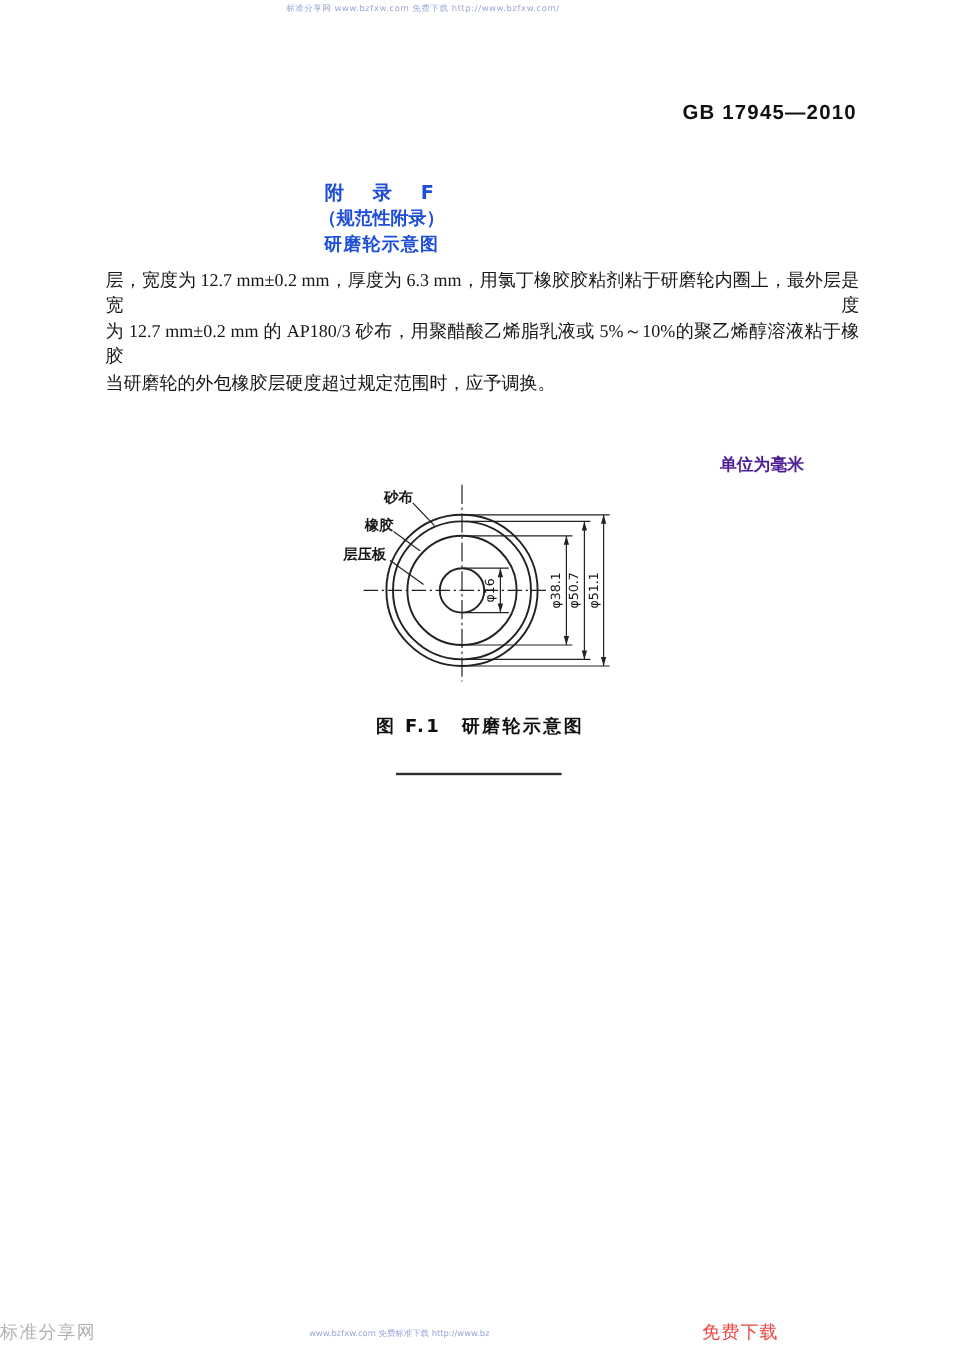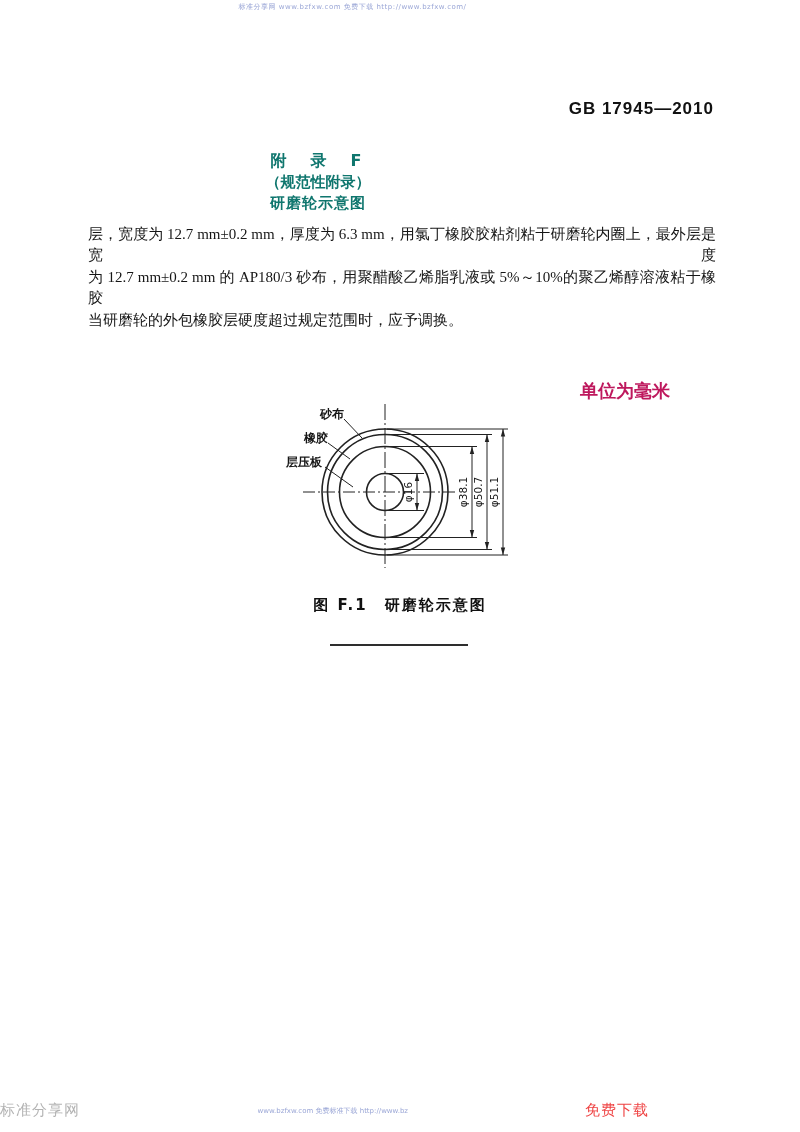--- a/index.html
+++ b/index.html
@@ -12,36 +12,36 @@
   
   .wm-top{
     top:2px;left:0;width:705px;text-align:center;
     font-size:7px;color:#9aa6d6;letter-spacing:0.5px;
     font-family:"DejaVu Sans",sans-serif;
   }
   
   .std-num{
     top:84px;right:86px;font-weight:bold;font-size:17px;
     font-family:"Liberation Sans","DejaVu Sans",sans-serif;
-    letter-spacing:1px;color:#111;margin-top:15px;
+    letter-spacing:1px;color:#111;
   }
   
   .titles{top:150px;left:0;width:636px;text-align:center;line-height:21.5px;
-    font-family:"DejaVu Sans","Liberation Sans",sans-serif;font-weight:bold;color:#0f766e;}
+    font-family:"DejaVu Sans","Liberation Sans",sans-serif;font-weight:bold;color:#1d4ed8;}
   .titles .t1{font-size:16px;letter-spacing:4px;}
   .titles .t2{font-size:15px;}
   .titles .t3{font-size:15px;letter-spacing:1px;}
   
   .para{top:224px;left:88px;width:628px;font-size:15px;line-height:21.4px;color:#161616;}
   .para .ln{text-align:justify;text-align-last:justify;white-space:normal;}
   .para .ln.first{text-indent:2em;}
   .para .ln.last{text-align-last:left;}
   
-  .unit-note{top:379px;right:130px;font-size:18px;font-weight:bold;
-    font-family:"DejaVu Sans","Liberation Sans",sans-serif;color:#be185d;}
+  .unit-note{top:379px;right:130px;font-size:14px;font-weight:bold;
+    font-family:"DejaVu Sans","Liberation Sans",sans-serif;color:#4c1d95;}
   
   .fig-svg{top:398px;left:278px;}
   .fig-caption{top:596px;left:0;width:800px;text-align:center;font-weight:bold;
     font-size:15px;letter-spacing:2px;color:#111;
     font-family:"DejaVu Sans","Liberation Sans",sans-serif;}
   .end-rule{top:644px;left:330px;width:138px;height:2px;background:#2e2e2e;}
   
   .footer{top:1101px;left:0;width:649px;display:flex;justify-content:space-between;
     align-items:center;gap:4px;font-family:"DejaVu Sans",sans-serif;}
   .footer .site{color:#b3b3b3;font-size:15px;letter-spacing:1px;}

